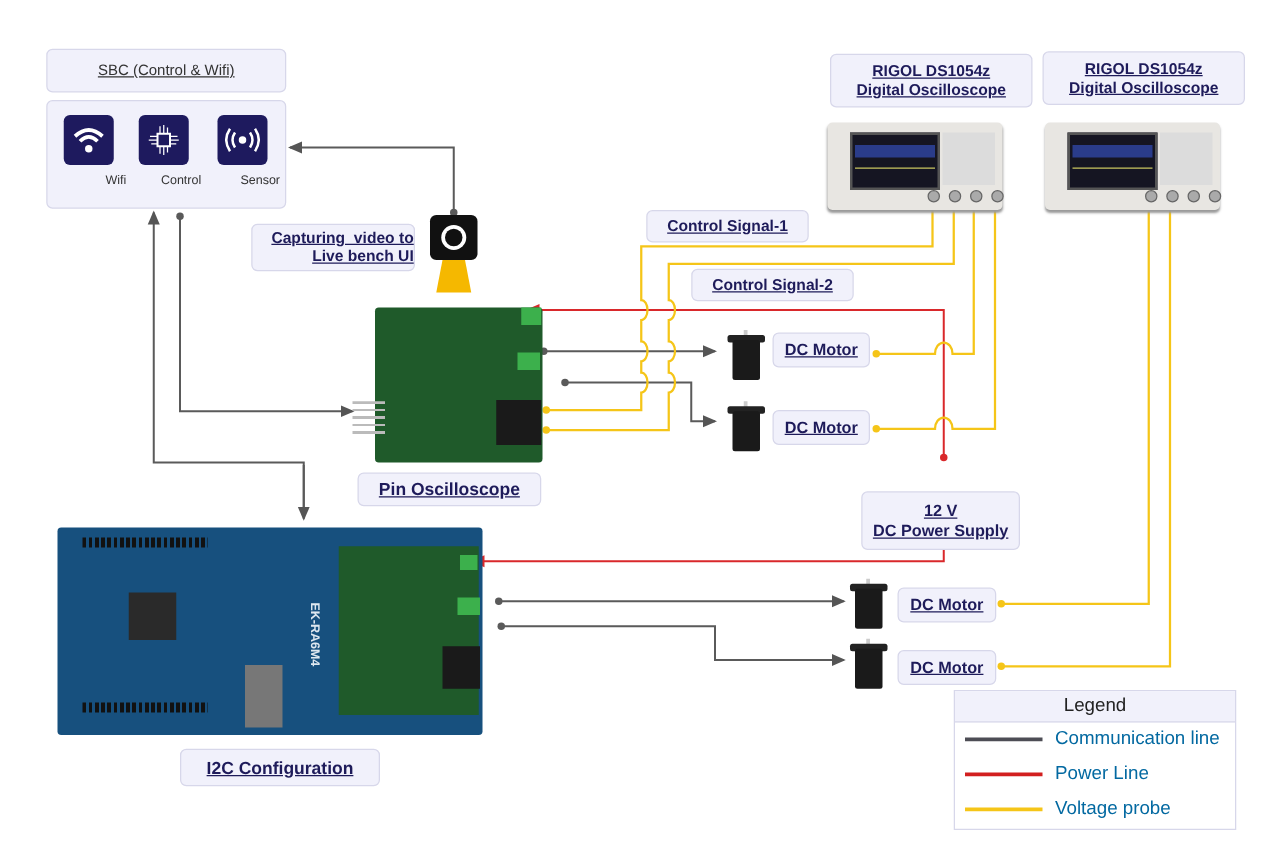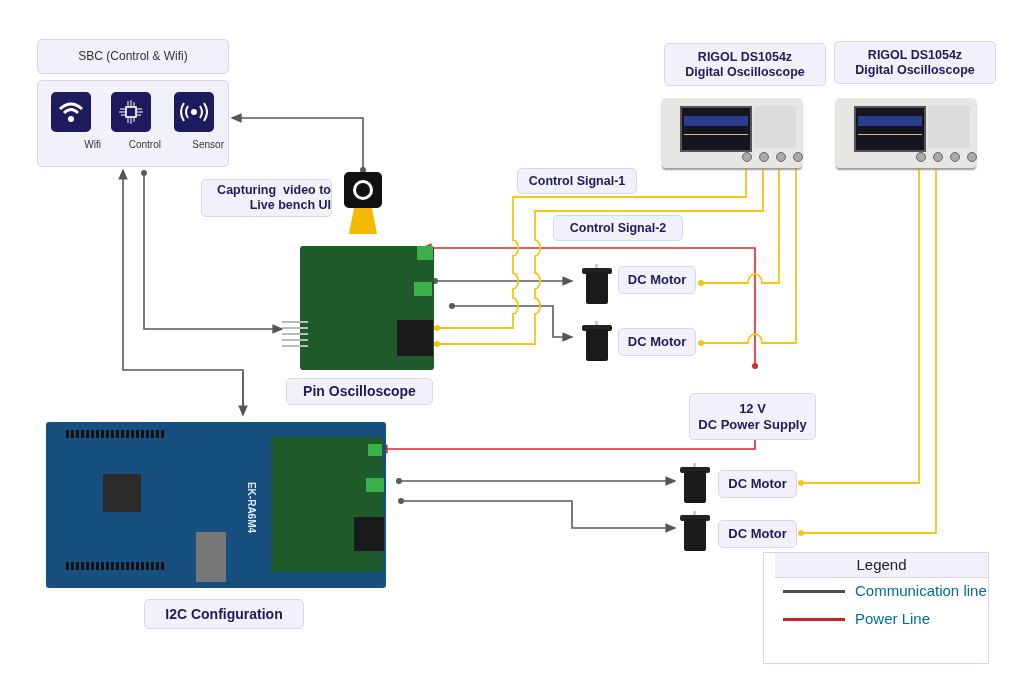--- a/index.html
+++ b/index.html
@@ -1,33 +1,33 @@
 <!DOCTYPE html>
 <html><head>
 <meta charset="utf-8">
 <style>
   html,body{margin:0;padding:0;background:#fff;}
   body{width:1024px;height:684px;position:relative;overflow:hidden;font-family:"Liberation Sans",sans-serif;}
-  .lbl{position:absolute;background:#f1f1fb;border:1px solid #d7d7ea;border-radius:5px;color:#1e1b5a;font-weight:bold;text-align:center;display:flex;align-items:center;justify-content:center;line-height:1.2;box-sizing:border-box;}
+  .lbl{position:absolute;background:#f1f1fb;border:1px solid #d7d7ea;border-radius:5px;color:#1e1b5a;font-weight:bold;text-align:center;display:flex;align-items:center;justify-content:center;line-height:1.2;box-sizing:border-box;text-decoration:underline;}
   .lbl.light{font-weight:normal;color:#333;}
   svg.wires{position:absolute;left:0;top:0;}
   .ibox{position:absolute;width:40px;height:40px;background:#1e1a5e;border-radius:5px;display:flex;align-items:center;justify-content:center;}
   .icap{position:absolute;font-size:10px;color:#333;text-align:right;width:60px;}
   .board{position:absolute;border-radius:3px;}
   .scope{position:absolute;width:140px;height:70px;background:#e8e6e2;border-radius:4px;box-shadow:0 2px 2px #999;}
   .scope .screen{position:absolute;left:18px;top:8px;width:68px;height:42px;background:#151522;border:2px solid #555;}
   .scope .screen .w1{position:absolute;left:2px;right:2px;top:8px;height:10px;background:#2a3c8a;}
   .scope .screen .w2{position:absolute;left:2px;right:2px;top:26px;height:1px;background:#c9c560;}
   .scope .panel{position:absolute;left:92px;top:8px;width:42px;height:42px;background:#dcdcdc;}
   .scope .knob{position:absolute;top:54px;width:8px;height:8px;border-radius:50%;background:#aaa;border:1px solid #666;}
   .motor{position:absolute;width:30px;height:40px;}
   .motor .top{position:absolute;left:0;top:4px;width:30px;height:6px;background:#222;border-radius:2px;}
   .motor .body{position:absolute;left:4px;top:8px;width:22px;height:32px;background:#1a1a1a;border-radius:2px;}
   .motor .shaft{position:absolute;left:13px;top:0;width:3px;height:6px;background:#ccc;}
-  .legend{position:absolute;left:763px;top:552px;width:226px;height:112px;border:1px solid #d7d7ea;background:#fff;box-sizing:border-box;padding-left:11px;}
+  .legend{position:absolute;left:763px;top:552px;width:226px;height:112px;border:1px solid #d7d7ea;background:#fff;box-sizing:border-box;}
   .legend .head{height:24px;background:#f1f1fb;border-bottom:1px solid #d7d7ea;text-align:center;font-size:15px;color:#222;line-height:24px;}
   .legend .row{position:relative;height:28px;font-size:15px;color:#0369a1;}
   .legend .row .sw{position:absolute;left:8px;top:12px;width:62px;height:3px;}
   .legend .row .tx{position:absolute;left:80px;top:4px;white-space:nowrap;}
 </style>
 </head>
 <body>
 
 <svg class="wires" width="1024" height="684">
   <defs>
@@ -146,21 +146,21 @@
       <div class="w1"></div>
       <div class="w2"></div>
     </div>
     <div class="panel"></div>
   <div class="knob" style="left:80px"></div>
     <div class="knob" style="left:97px"></div>
     <div class="knob" style="left:114px"></div>
     <div class="knob" style="left:131px"></div>
 </div>
 
-<div class="lbl" style="left:517px;top:168px;width:120px;height:26px;font-size:12.5px;">Control Signal-1</div>
+<div class="lbl" style="left:517px;top:168px;width:130px;height:26px;font-size:12.5px;">Control Signal-1</div>
 <div class="lbl" style="left:553px;top:215px;width:130px;height:26px;font-size:12.5px;">Control Signal-2</div>
 
 <div class="board" style="left:300px;top:246px;width:134px;height:124px;background:#1f5a2a;">
   <div style="position:absolute;left:117px;top:0;width:16px;height:14px;background:#3cb04c;"></div>
   <div style="position:absolute;left:114px;top:36px;width:18px;height:14px;background:#3cb04c;"></div>
   <div style="position:absolute;left:97px;top:74px;width:36px;height:36px;background:#1a1a1a;"></div>
   <div style="position:absolute;left:-18px;top:75px;width:26px;height:30px;background:repeating-linear-gradient(#bbb 0 2px,transparent 2px 6px);"></div>
 </div>
 <div class="lbl" style="left:286px;top:378px;width:147px;height:27px;font-size:14px;">Pin Oscilloscope</div>
 
@@ -211,13 +211,17 @@
 <div class="legend">
   <div class="head">Legend</div>
   <div class="row">
       <div class="sw" style="background:#4d4d55"></div>
       <span class="tx">Communication line</span>
     </div>
   <div class="row">
       <div class="sw" style="background:#d21f1f"></div>
       <span class="tx">Power Line</span>
     </div>
+  <div class="row">
+      <div class="sw" style="background:#f5c518"></div>
+      <span class="tx">Voltage probe</span>
+    </div>
 </div>
 
 </body></html>

